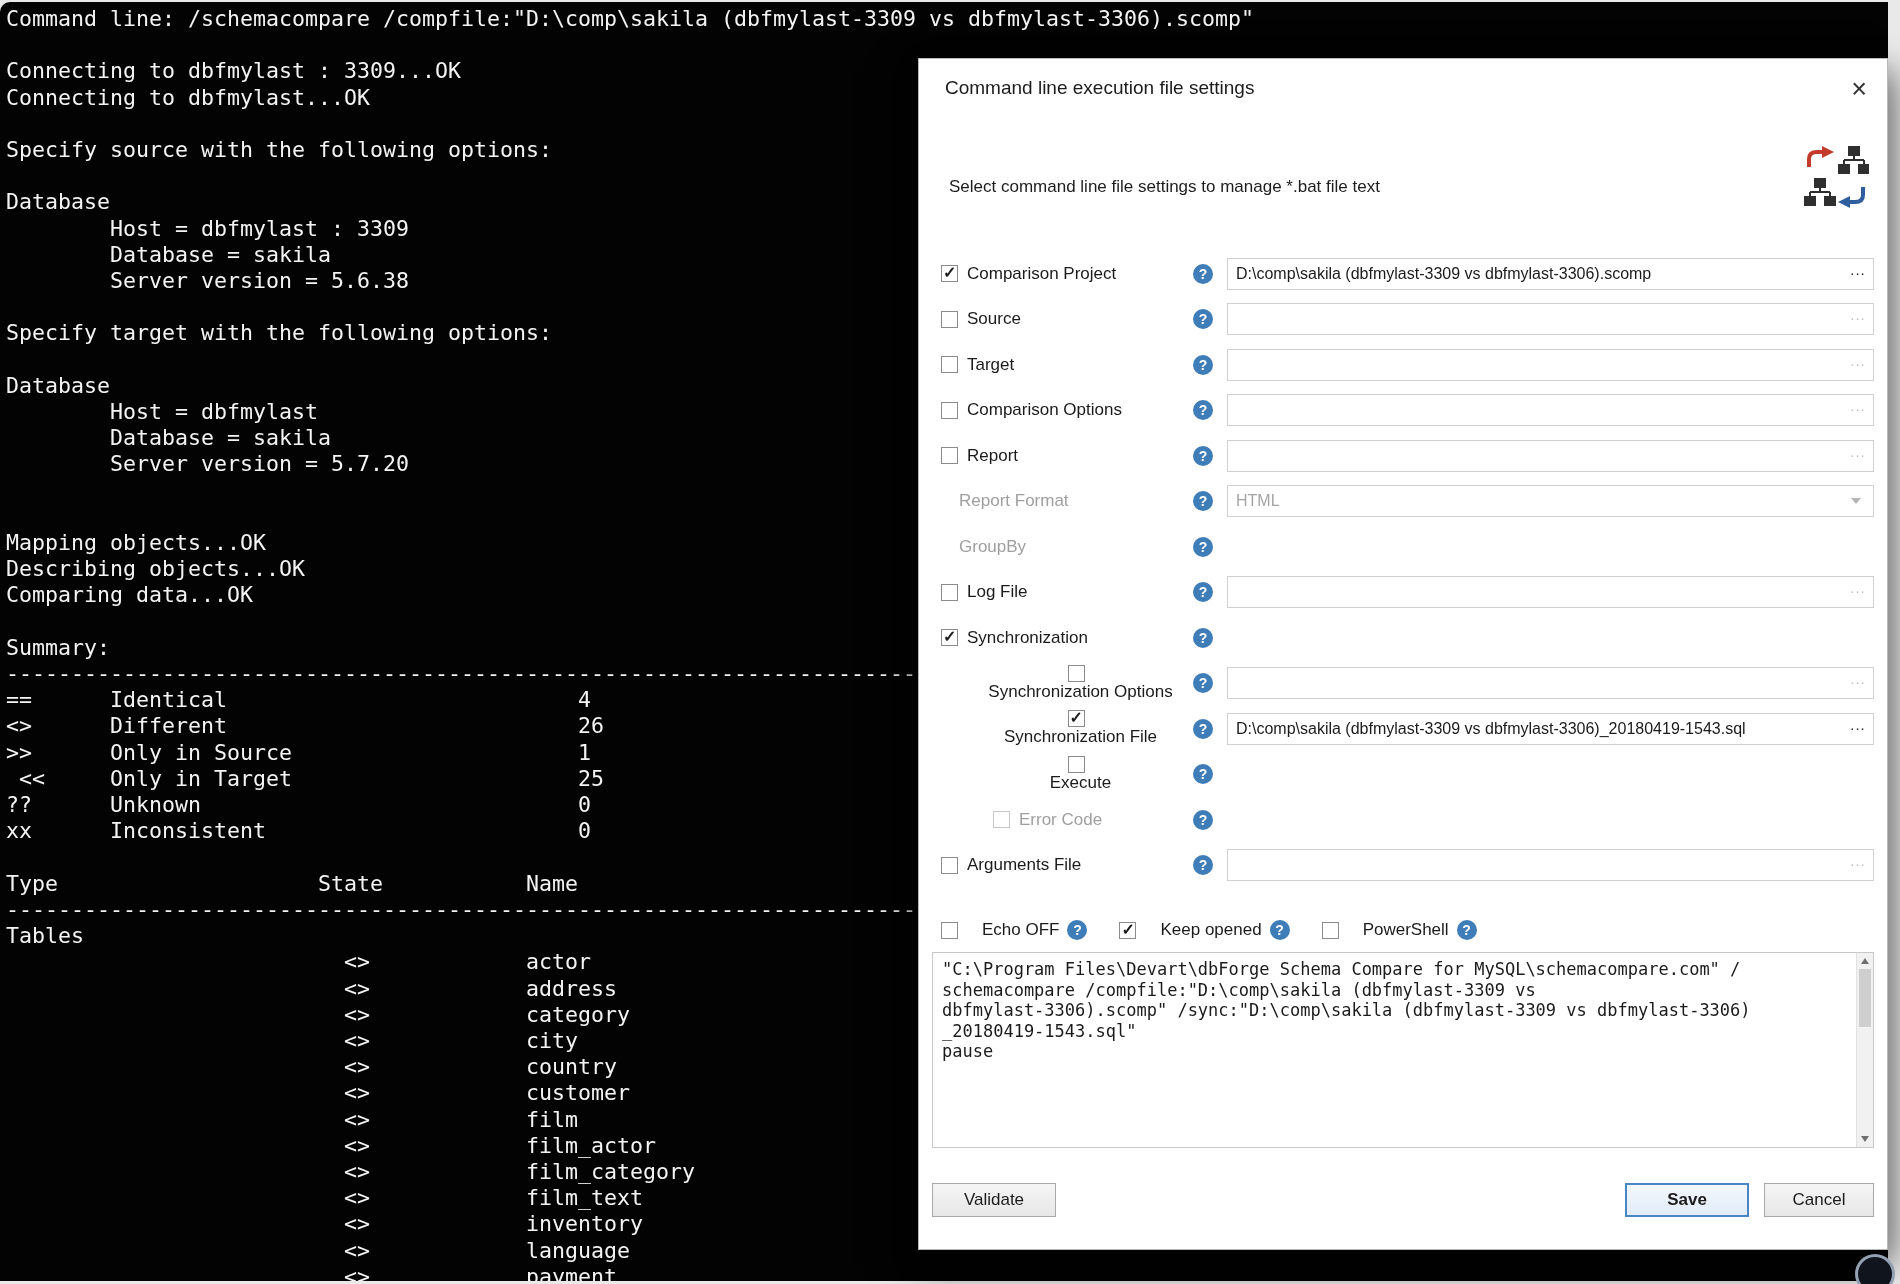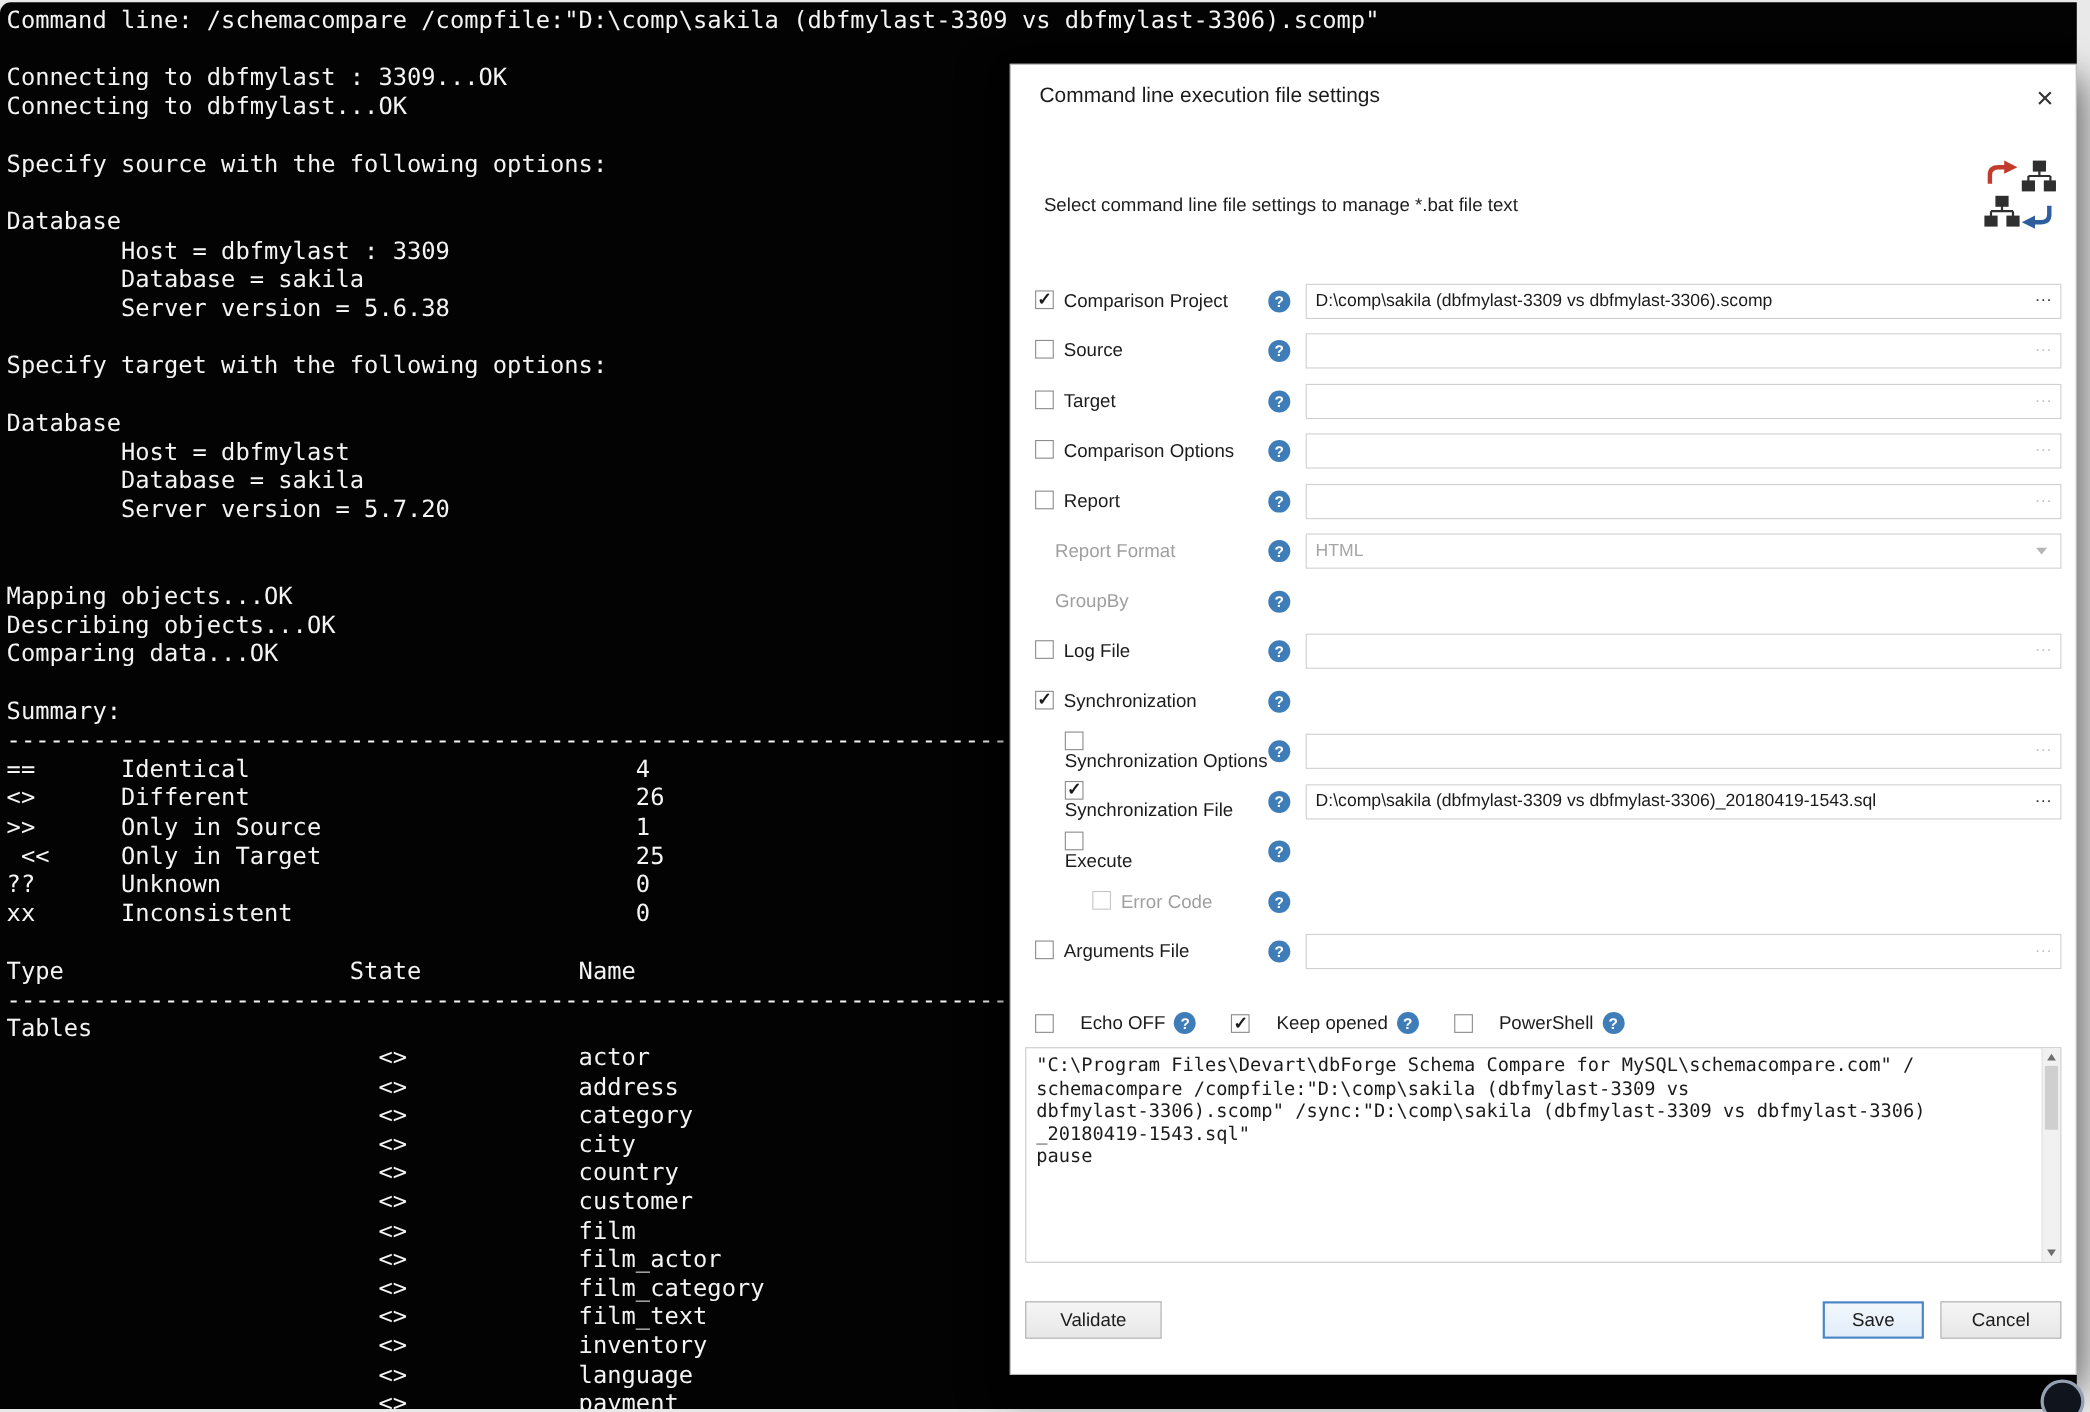--- a/index.html
+++ b/index.html
@@ -40,21 +40,21 @@
   .close-btn { font-size:27px; line-height:24px; color:#333; cursor:default; padding:0 4px; }
 
   .header { position:relative; padding:50px 26px 0 30px; }
   .heading { font-size:18px; font-weight:bold; color:#0d0d0d; }
   .subtitle { font-size:17px; color:#1d1d1d; margin-top:26px; }
   .logo { position:absolute; right:18px; top:44px; }
 
   
   .rows { padding:54px 13px 0 22px; }
   .row { display:flex; align-items:center; height:45.5px; }
-  .label-area { width:212px; display:flex; flex:none; }
+  .label-area { width:252px; display:flex; align-items:center; flex:none; }
   .indent-1 { padding-left:27px;flex-direction:column; }
   .indent-2 { padding-left:52px; }
   .indent-dd { padding-left:18px; }
 
   .cb {
     width:17px; height:17px; border:1px solid #8b8b8b; background:#fff;
     margin-right:9px; position:relative; flex:none;
   }
   .cb[data-checked="true"]::before {
     content:"\2713";
@@ -119,23 +119,24 @@
   
   .buttons-row { display:flex; align-items:center; padding:35px 13px 0 13px; }
   .btn {
     height:34px; font-size:17px; color:#1b1b1b;
     background:linear-gradient(#f5f5f5,#e7e7e7);
     border:1px solid #a9a9a9;
     display:flex; align-items:center; justify-content:center; cursor:default;
   }
   .btn-validate { width:124px; }
   .btn-save {
-    width:92px; margin-left:auto;
+    width:124px; margin-left:auto;
     border:2px solid #4a86c5;
     background:linear-gradient(#f2f7fc,#e2edf9);
+    font-weight:bold;
   }
   .btn-cancel { width:110px; margin-left:15px; }
 
   
   .artifact {
     position:absolute; left:1858px; top:1257px; width:34px; height:34px;
     border-radius:50%; background:#10141c; box-shadow:0 0 0 3px #93a1b2;
   }
 </style>
 </head>

